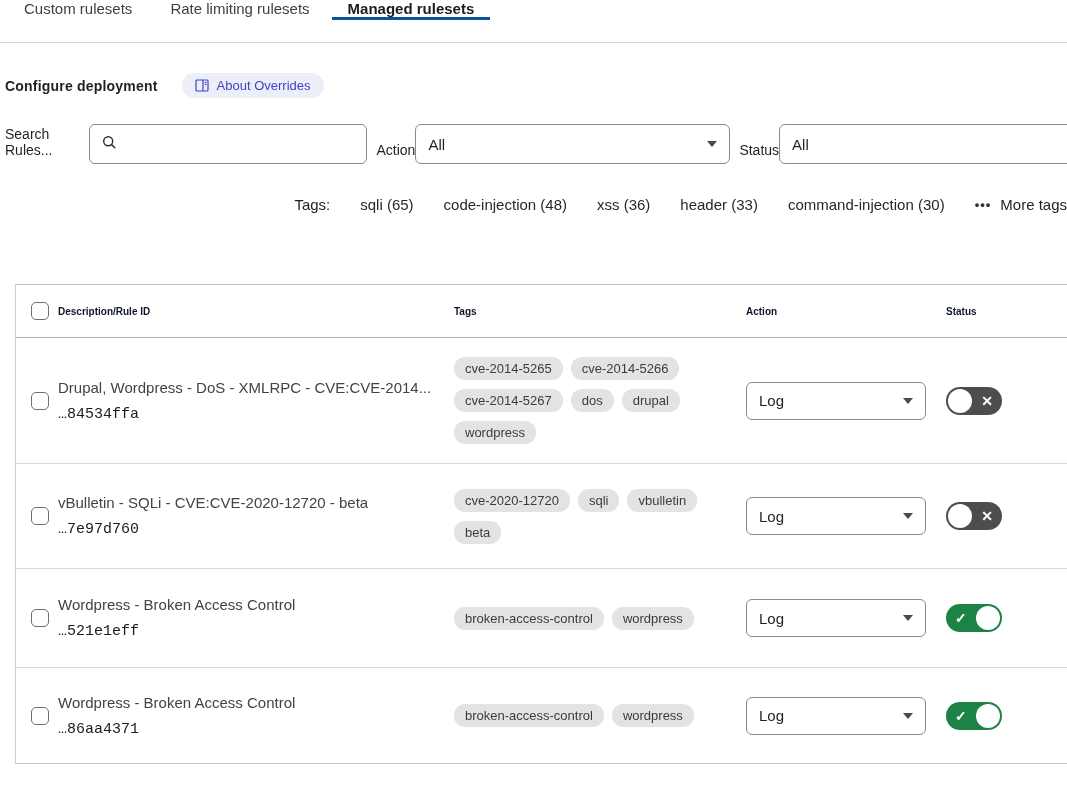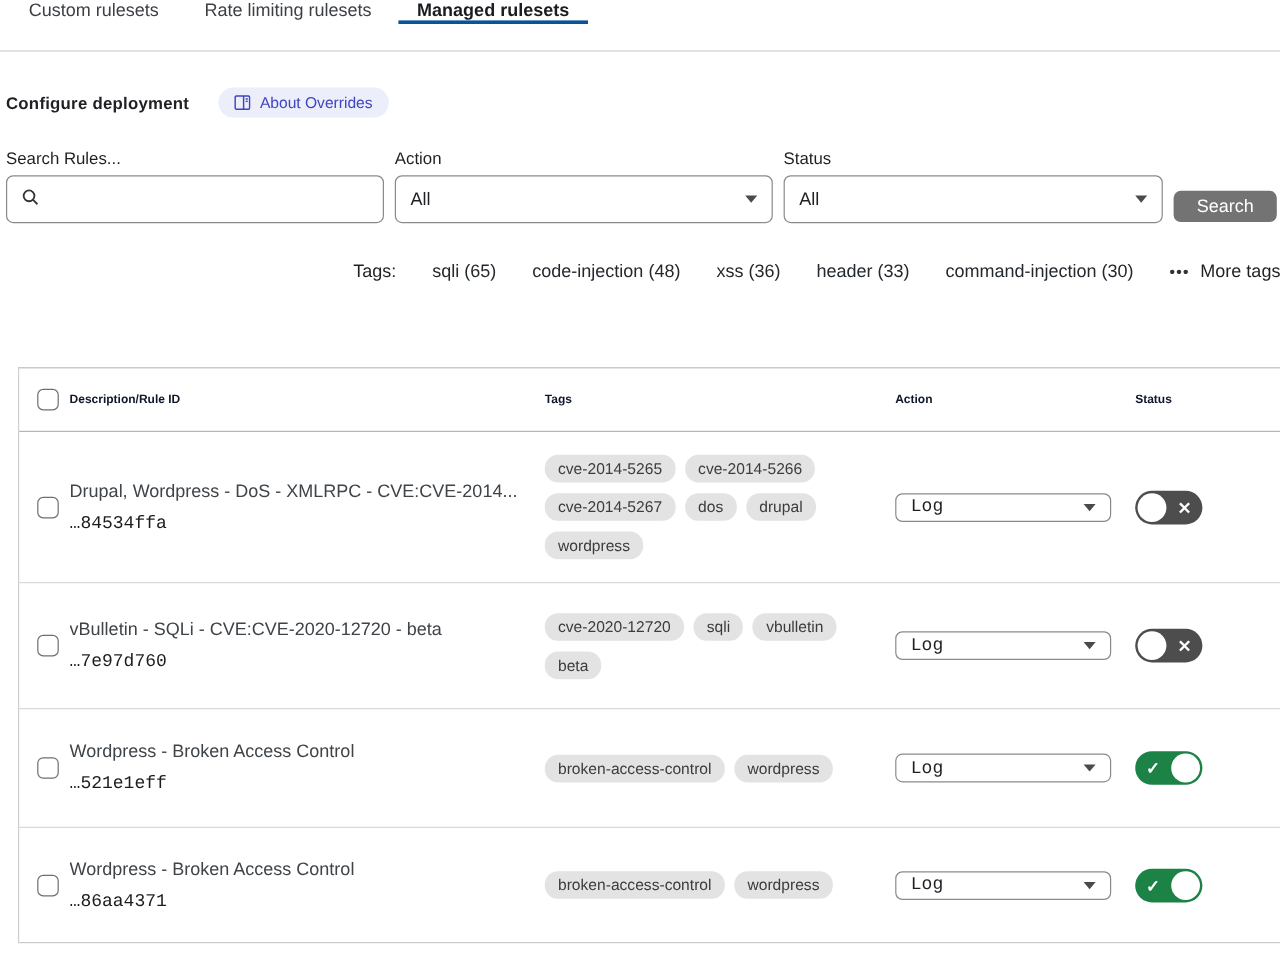--- a/index.html
+++ b/index.html
@@ -15,21 +15,21 @@
   .content { padding-left:5px; }
 
   .heading-row { display:flex; align-items:center; margin-top:30px; gap:24px; }
   .page-title { font-size:14px; font-weight:bold; color:#1f2023; letter-spacing:.2px; }
   .about-badge { display:inline-flex; align-items:center; gap:8px; background:#eceefa; color:#3f44c0;
     font-size:13px; padding:5px 13px; border-radius:13px; cursor:pointer; }
   .about-badge svg { display:block; }
 
   
   .filters { display:flex; margin-top:26px; gap:9px; align-items:flex-end; }
-  .fgroup { display:flex; flex-direction:column; }
+  .fgroup { display:flex; flex-direction:row;align-items:flex-end; }
   .flabel { font-size:14px; color:#1f2023; margin-bottom:6px; }
   .finput { height:40px; border:1px solid #8a8a8a; border-radius:6px; background:#fff;
     display:flex; align-items:center; padding:0 12px; font-size:15px; color:#1f2023; }
   .search-box { width:315px; gap:8px; }
   .search-box input { border:none; outline:none; flex:1; font-size:15px; font-family:inherit; background:transparent; }
   .select { justify-content:space-between; cursor:pointer;gap:48px; }
   .sel-action { width:315px; }
   .sel-status { width:316px; }
   .caret { width:0; height:0; border-left:5px solid transparent; border-right:5px solid transparent; border-top:6px solid #4a4a4a; }
   .search-btn { width:86px; height:26px; background:#737373; color:#fff; border:none; border-radius:6px;
@@ -55,21 +55,21 @@
   .tbody .trow:nth-child(3) { height:99px;  }
   .tbody .trow:nth-child(4) { height:96px; border-bottom:1px solid #c9c9c9; }
 
   .desc-cell { display:flex; flex-direction:column; justify-content:center; align-items:flex-start; gap:10px; padding-right:16px; overflow:hidden; }
   .desc { font-size:15px; color:#3f4449; white-space:nowrap; }
   .rule-id { font-family:Liberation Mono, monospace; font-size:15px; color:#1c1c1c; }
 
   .tags-cell { display:flex; flex-wrap:wrap; gap:9px 8px; align-content:center; padding:10px 30px 10px 0; }
   .pill { background:#e3e3e3; color:#3c3c3c; font-size:13px; padding:4px 11px; border-radius:11px; white-space:nowrap; }
 
-  .action-cell .select { width:180px; height:24px;font-family:Liberation Mono, monospace; }
+  .action-cell .select { width:180px; height:38px; }
 
   .toggle { position:relative; width:56px; height:28px; border-radius:14px; cursor:pointer; }
   .toggle .knob { position:absolute; top:2px; width:24px; height:24px; border-radius:50%; background:#fff; }
   .toggle .mark { position:absolute; top:0; height:28px; line-height:28px; color:#fff; font-size:14px; font-weight:bold; }
   .toggle.off { background:#4d4d4d; }
   .toggle.off .knob { left:2px; }
   .toggle.off .mark { right:9px; }
   .toggle.on { background:#1c8246; }
   .toggle.on .knob { right:2px; }
   .toggle.on .mark { left:9px; }

